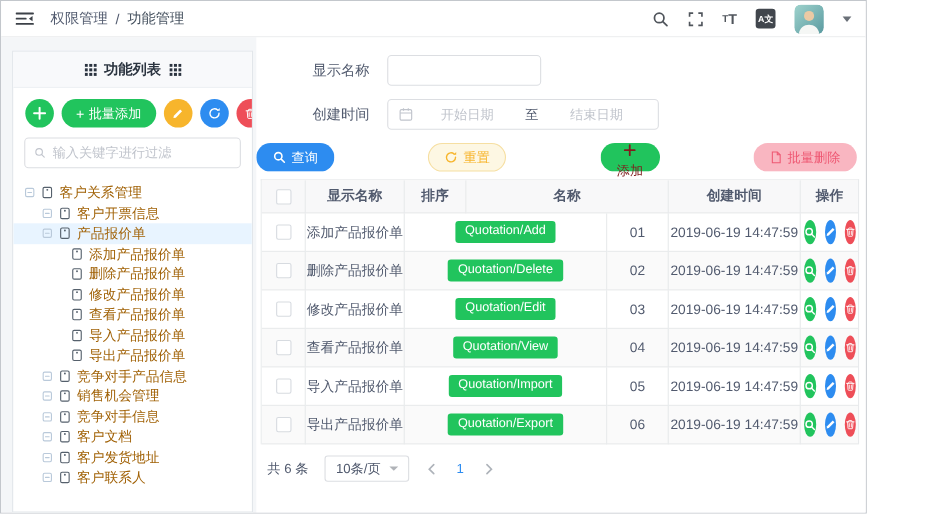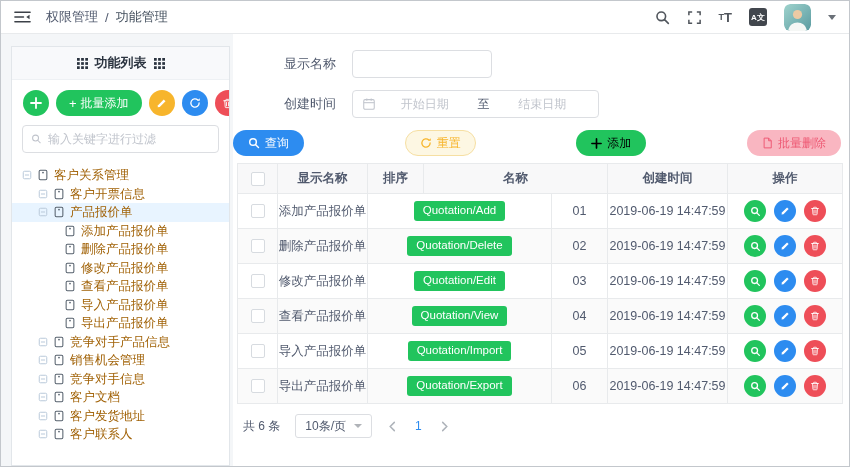--- a/index.html
+++ b/index.html
@@ -10,21 +10,21 @@
     --pink-bg:#f9b6c1;
     --pink-text:#ee5873;
     --reset-bg:#fdf7e3;
     --reset-border:#f6dfa2;
     --selected-bg:#e8f4ff;
     --header-text:#515a6e;
   }
   *{margin:0;padding:0;box-sizing:border-box;}
   body{background:#fff;}
   .screen{
-    width:850px;height:467px;position:relative;overflow:hidden;
+    width:788px;height:467px;position:relative;overflow:hidden;
     border:1px solid #c3c7cc;background:#fff;
     font-family:"Liberation Sans","DejaVu Sans",sans-serif;
   }
   
   .navbar{height:33px;background:#fff;border-bottom:1px solid #e8eaec;
     display:flex;align-items:center;justify-content:space-between;padding:0 13px;}
   .nav-left{display:flex;align-items:center;gap:15px;}
   .ham{color:#3c4148;display:flex;align-items:center;cursor:pointer;}
   .breadcrumb{font-size:13px;color:var(--header-text);display:flex;gap:7px;align-items:center;}
   .crumb-current{color:#44505e;}
@@ -81,21 +81,21 @@
     display:flex;align-items:center;padding:0 9px;color:#c0c4cc;font-size:12px;gap:2px;background:#fff;cursor:pointer;}
   .date-range .ph{flex:1;text-align:center;}
   .date-range .sep{color:#515a6e;padding:0 4px;}
   .cal-ic{display:flex;color:#c0c4cc;}
   
   .action-row{display:flex;justify-content:space-between;padding-right:8px;margin-top:2px;}
   .btn{height:26px;border-radius:13px;font-size:12px;display:flex;align-items:center;gap:5px;
     padding:0 14px;border:1px solid transparent;cursor:pointer;font-family:inherit;white-space:nowrap;}
   .btn-query{background:var(--primary-blue);color:#fff;}
   .btn-reset{background:var(--reset-bg);color:var(--yellow);border-color:var(--reset-border);}
-  .btn-add{background:var(--green);color:#000000;}
+  .btn-add{background:var(--green);color:#7f1d1d;flex-direction:column;}
   .btn-batch-del{background:var(--pink-bg);color:var(--pink-text);}
   .btn .b-ic{display:flex;}
   
   .table{margin:7px 6px 0 4px;border:1px solid #e8eaec;border-bottom:none;}
   .t-row{display:flex;height:35px;background:#fff;}
   .t-row.alt{background:#fafafa;}
   .t-head{height:30px;background:#f8f8f9;font-weight:bold;}
   .t-cell{display:flex;align-items:center;justify-content:center;
     border-right:1px solid #e8eaec;border-bottom:1px solid #e8eaec;
     font-size:12.5px;color:var(--header-text);overflow:hidden;white-space:nowrap;}

